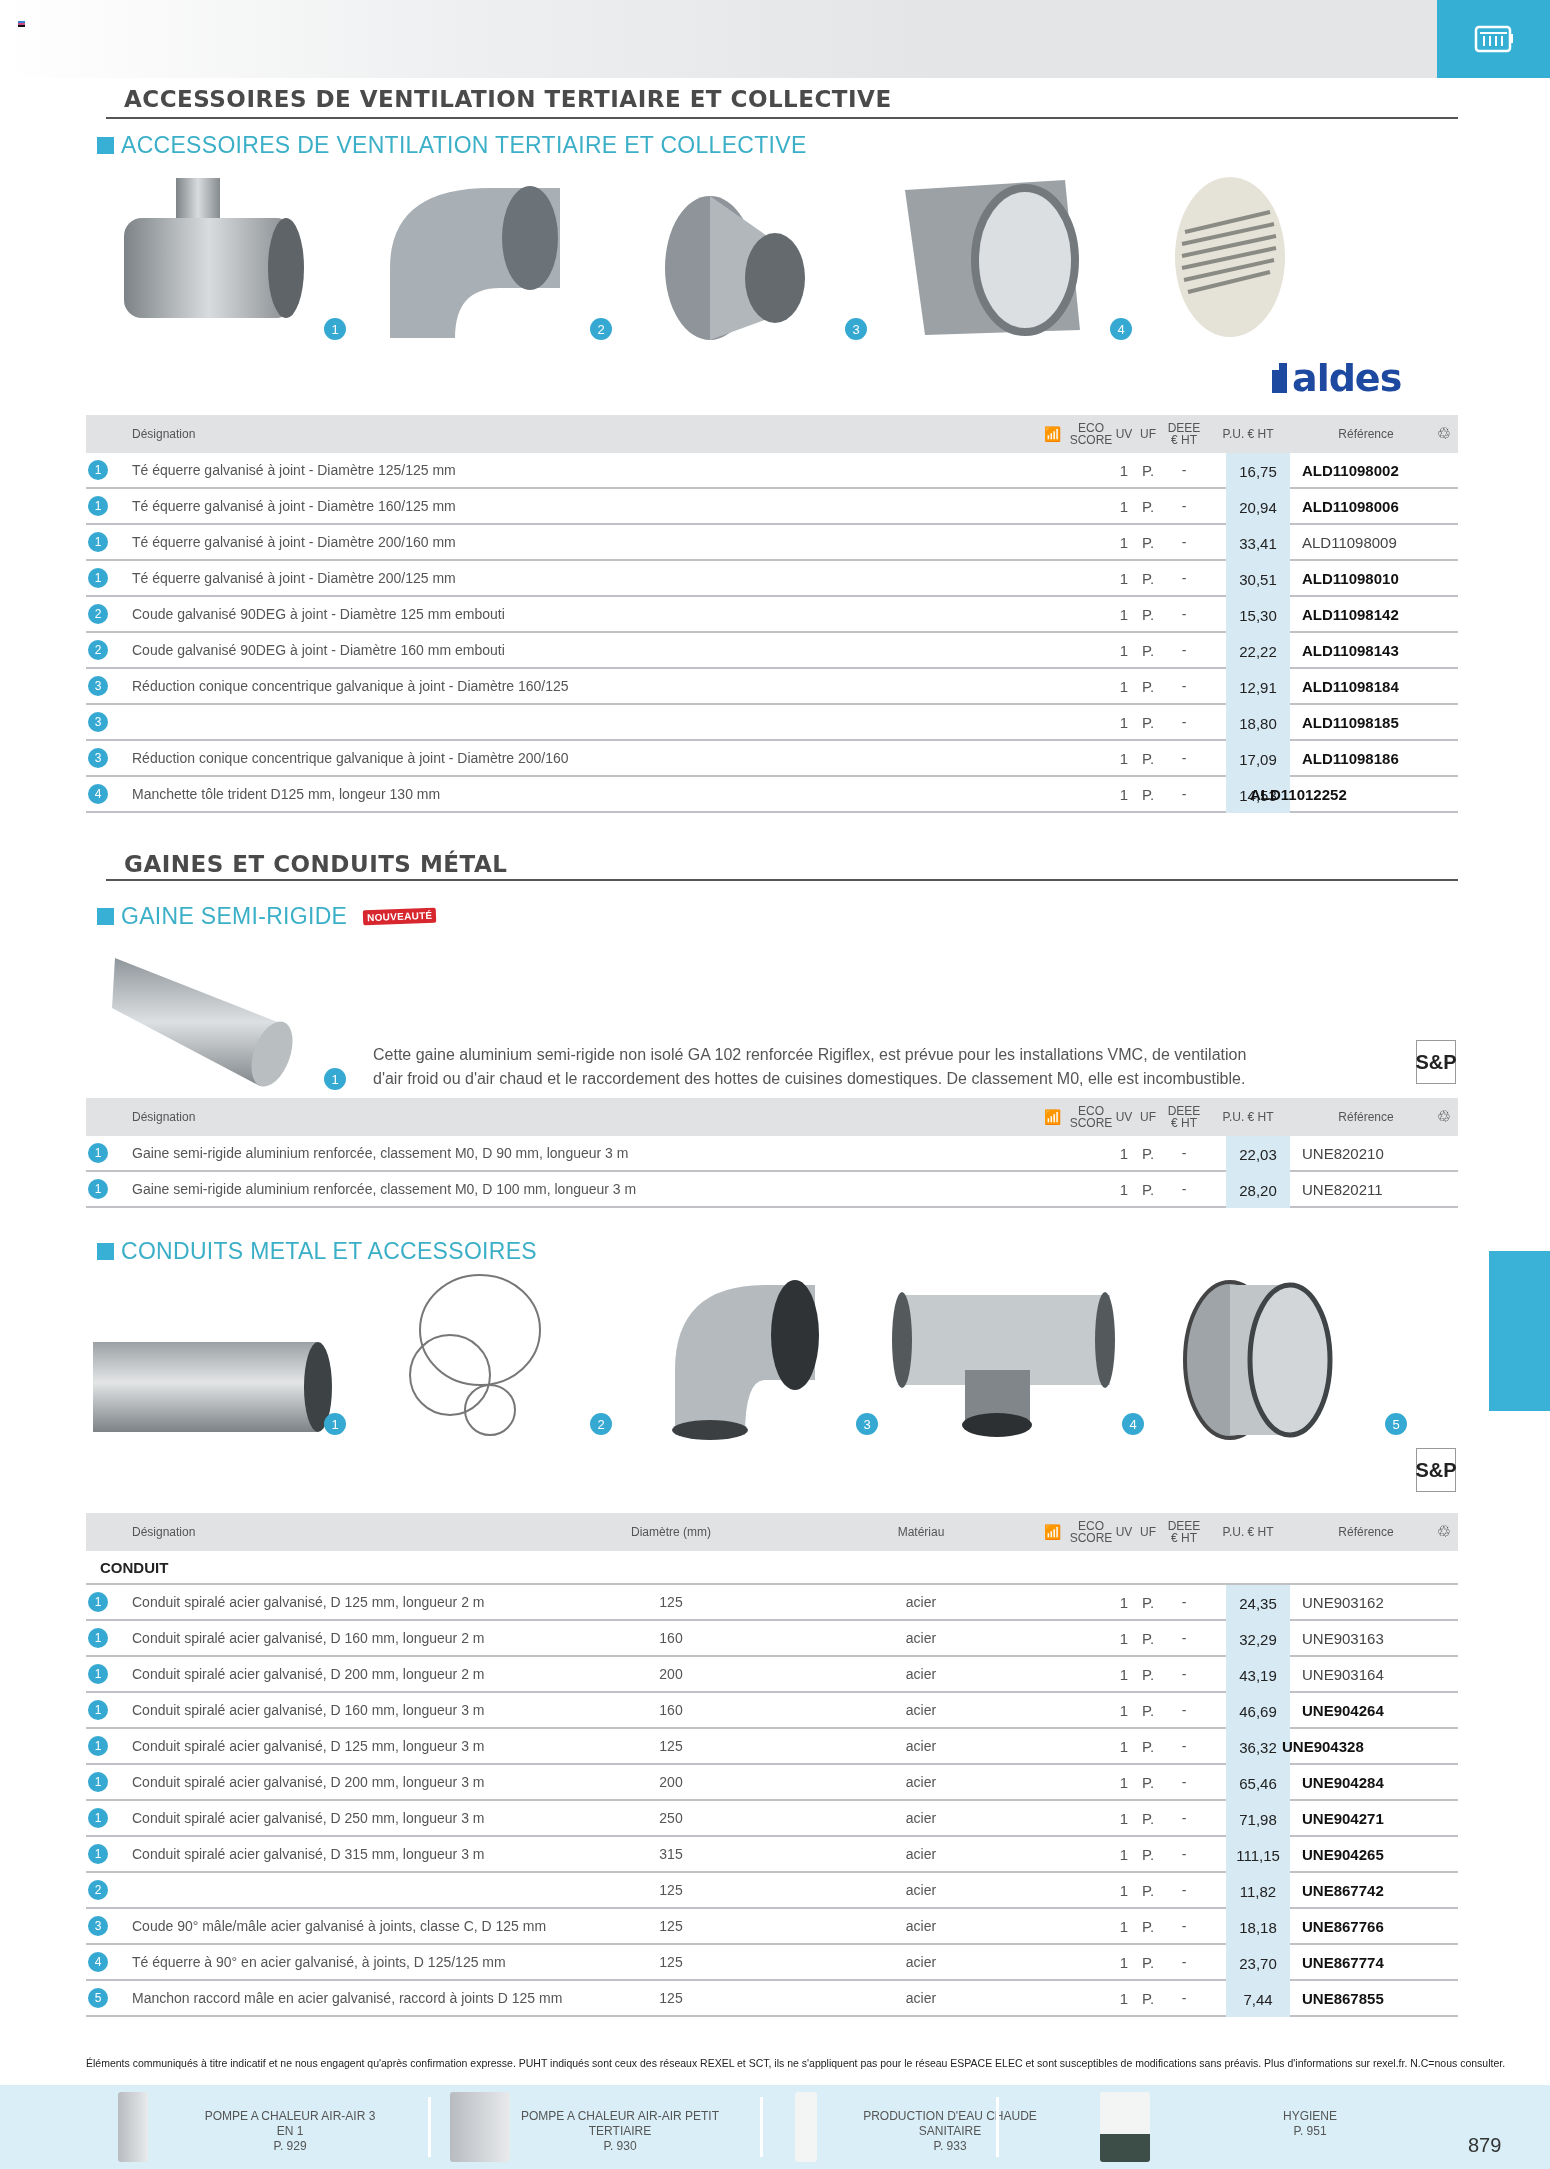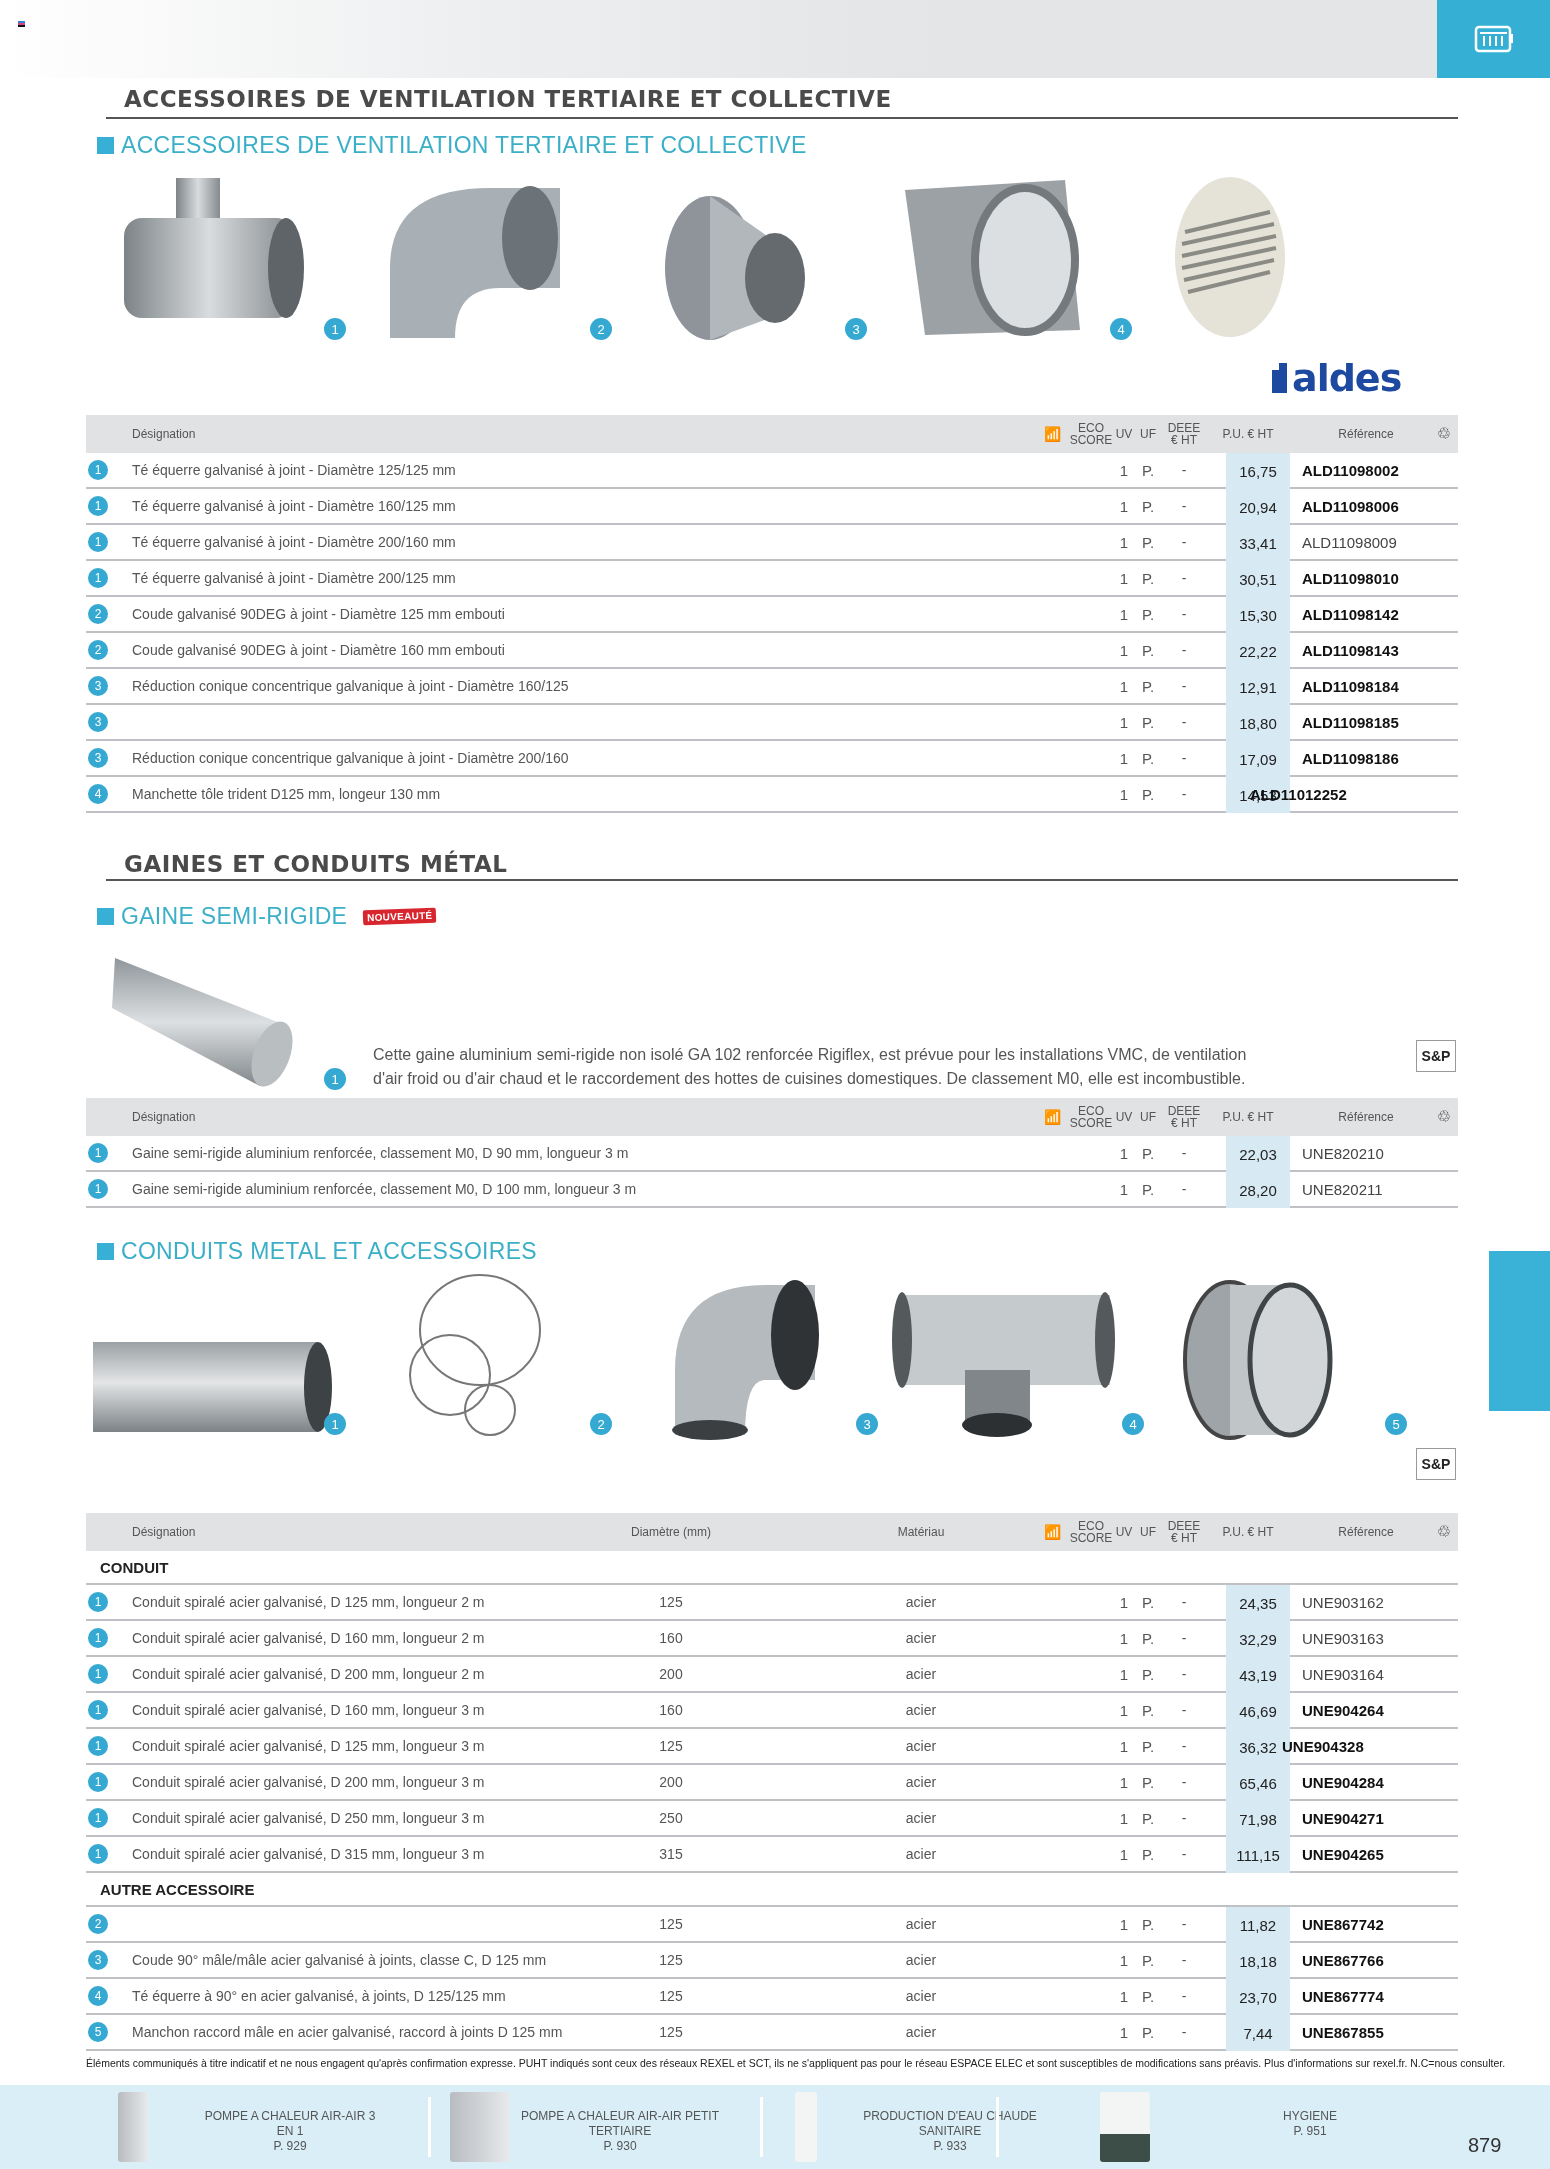--- a/index.html
+++ b/index.html
@@ -23,21 +23,21 @@
   .thead span { position: absolute; top: 0; height: 38px; display: flex; align-items: center; justify-content: center; text-align: center; line-height: 12px; }
   .trow { height: 36px; position: relative; border-bottom: 2px solid #bfc1c4; font-size: 14px; color: #555; }
   .trow span { position: absolute; top: 0; height: 34px; display: flex; align-items: center; }
   .trow .rn { left: 2px; width: 20px; height: 20px; top: 7px; border-radius: 50%; background: #36a9d2; color: #fff; font-size: 12px; justify-content: center; }
   .trow .price { background: #d7e9f3; justify-content: center; color: #222; font-size: 15px; height: 36px; }
   .trow .ref { font-size: 15px; color: #111; font-weight: bold; }
   .trow .ref.light { font-weight: normal; color: #444; }
   .cat { height: 34px; position: relative; border-bottom: 2px solid #bfc1c4; font-weight: bold; font-size: 15px; color: #222; display: flex; align-items: center; padding-left: 14px; }
 
   .desc { position: absolute; left: 373px; top: 1043px; font-size: 16px; color: #555; line-height: 24px; width: 900px; }
-  .logo-sp { position: absolute; width: 40px; height: 32px; border: 1px solid #999; background: #fff; display: flex; align-items: center; justify-content: center; font-weight: bold; font-size: 14px; color: #222; }
+  .logo-sp { position: absolute; width: 40px; height: 44px; border: 1px solid #999; background: #fff; display: flex; align-items: center; justify-content: center; font-weight: bold; font-size: 20px; color: #222; }
   .logo-aldes { position: absolute; left: 1272px; top: 356px; display: flex; align-items: center; }
   .logo-aldes .blk { width: 15px; height: 30px; background: #1d4aa0; margin-right: 5px; position: relative; }
   .logo-aldes .blk::after { content: ""; position: absolute; left: 0; top: 0; width: 7px; height: 7px; background: #fff; }
   .logo-aldes .txt { font-family: "DejaVu Sans", sans-serif; font-weight: bold; font-size: 38px; color: #1d4aa0; letter-spacing: -1px; }
 
   .disclaimer { position: absolute; left: 86px; top: 2057px; font-size: 10.5px; color: #222; white-space: nowrap; }
   .footer { position: absolute; left: 0; top: 2085px; width: 1550px; height: 84px; background: #d9eef7; }
   .f-item { position: absolute; top: 0; height: 84px; display: flex; align-items: center; }
   .f-thumb { width: 30px; height: 70px; background: linear-gradient(90deg, #b8bcc0, #e8eaec); border-radius: 3px; }
   .f-label { position: absolute; top: 24px; font-size: 12px; color: #555; text-align: center; line-height: 15px; }
@@ -454,21 +454,20 @@
         <span style="left:46px">Conduit spiralé acier galvanisé, D 315 mm, longueur 3 m</span>
         <span style="left:540px;width:90px;justify-content:center">315</span>
         <span style="left:800px;width:70px;justify-content:center">acier</span>
         <span style="left:1028px;width:20px;justify-content:center;font-size:15px">1</span>
         <span style="left:1052px;width:20px;justify-content:center;font-size:15px">P.</span>
         <span style="left:1082px;width:32px;justify-content:center">-</span>
         <span class="price" style="left:1140px;width:64px">111,15</span>
         <span class="ref" style="left:1216px">UNE904265</span>
       </div>
     </div>
-  <div class="cat">AUTRE ACCESSOIRE</div>
   <div id="t3rows2">
       <div class="trow">
         <span class="rn" style="left:2px">2</span>
         <span style="left:540px;width:90px;justify-content:center">125</span>
         <span style="left:800px;width:70px;justify-content:center">acier</span>
         <span style="left:1028px;width:20px;justify-content:center;font-size:15px">1</span>
         <span style="left:1052px;width:20px;justify-content:center;font-size:15px">P.</span>
         <span style="left:1082px;width:32px;justify-content:center">-</span>
         <span class="price" style="left:1140px;width:64px">11,82</span>
         <span class="ref" style="left:1216px">UNE867742</span>

